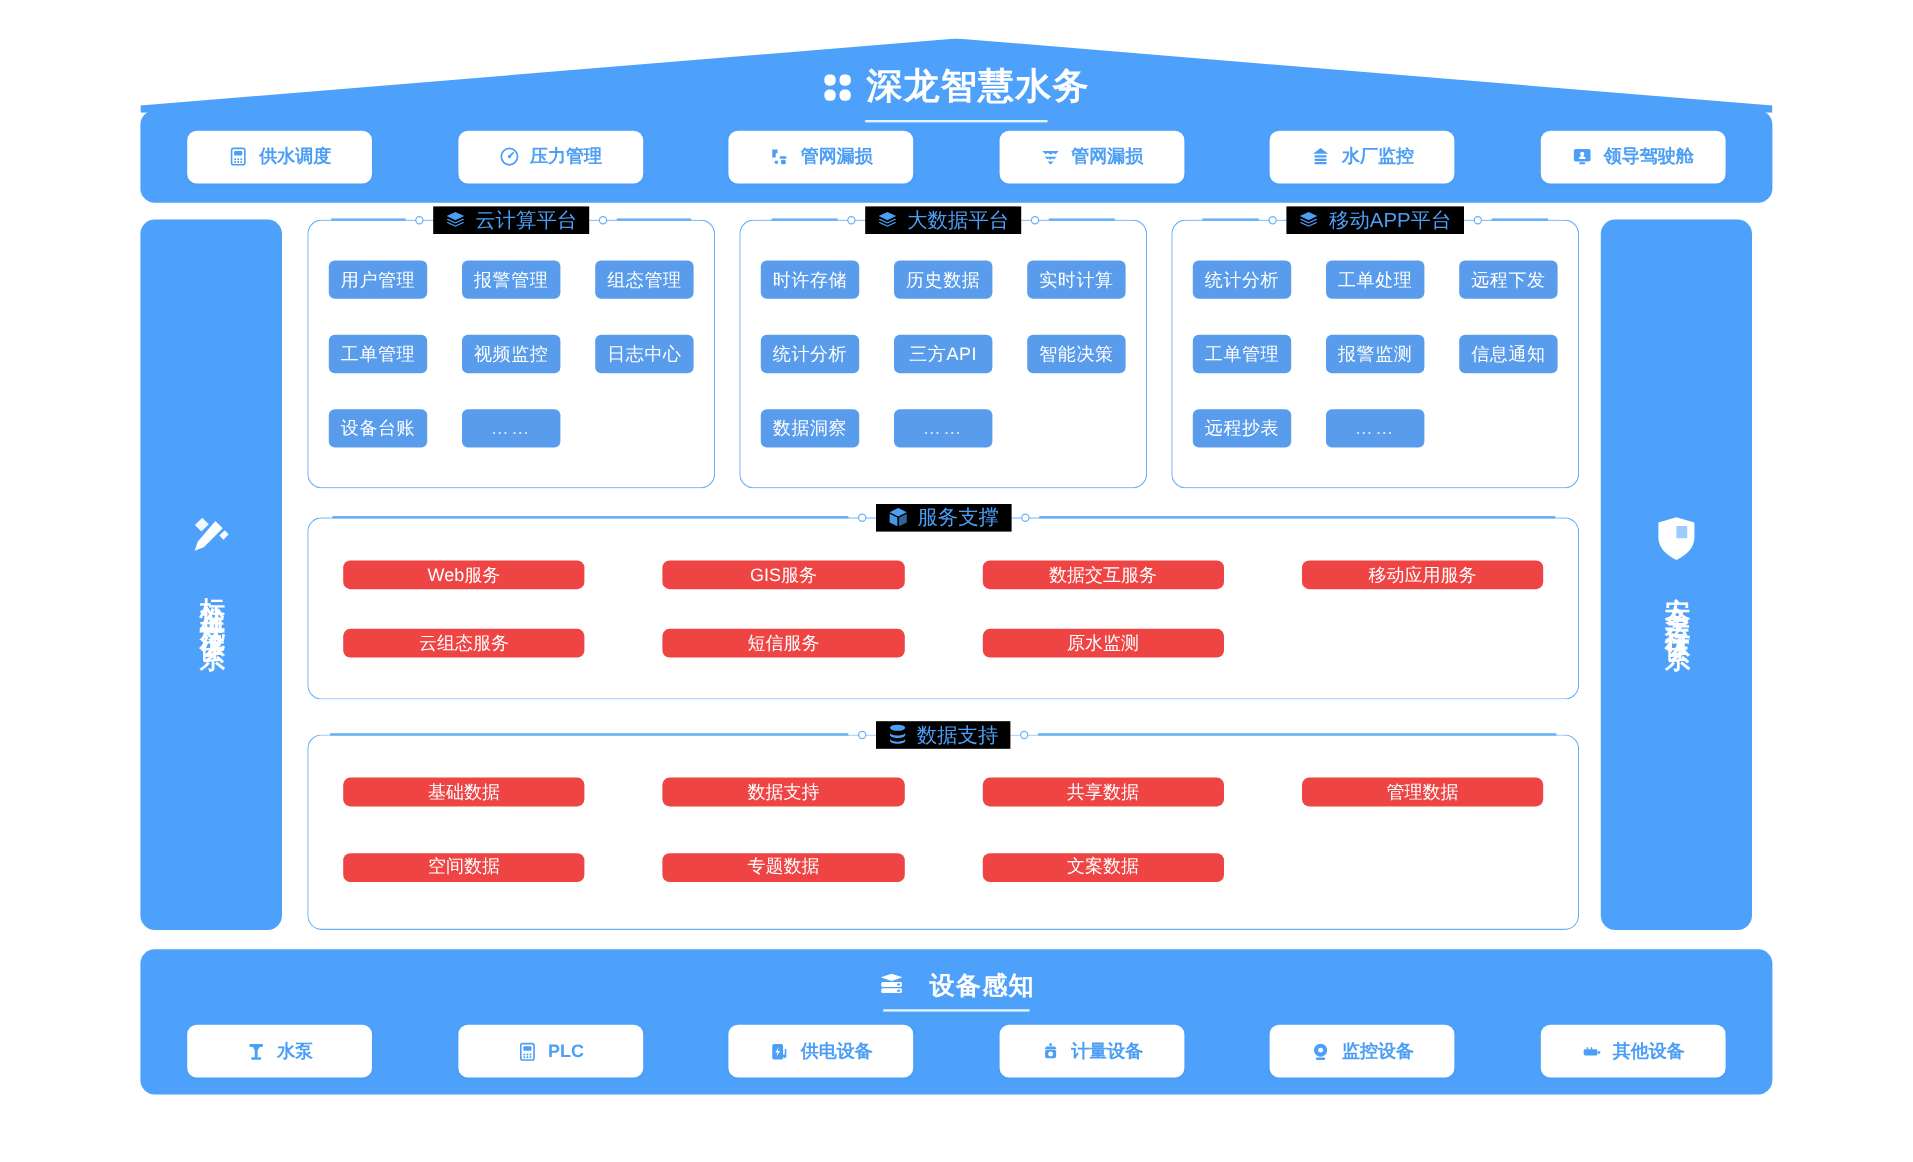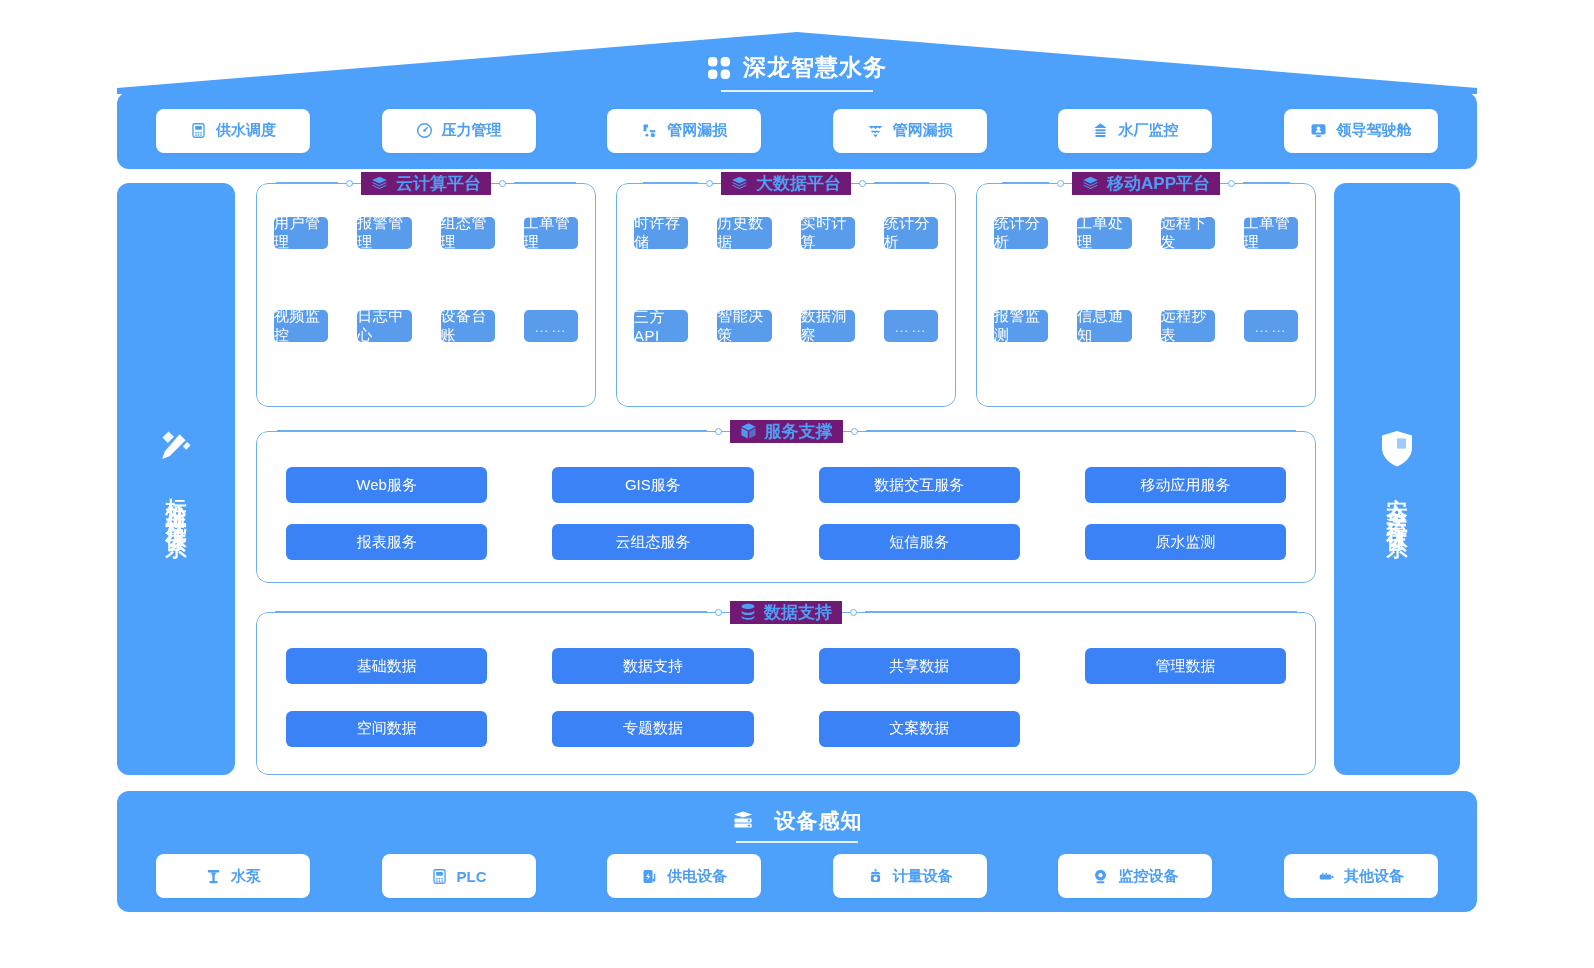--- a/index.html
+++ b/index.html
@@ -25,21 +25,21 @@
     background: #4da1fb;
     border-radius: 12px;
   }
   .brand {
     position: absolute; left: 0; top: -40px; width: 100%;
     display: flex; flex-direction: column; align-items: center;
     pointer-events: none;
   }
   .brand-row { display: flex; align-items: center; gap: 12px; }
   .brand-title {
-    color: #ffffff; font-size: 23px; font-weight: bold; letter-spacing: 1px;
+    color: #ffffff; font-size: 30px; font-weight: bold; letter-spacing: 1px;
   }
   .brand-underline {
     margin-top: 7px; width: 152px; height: 2px; background: rgba(255,255,255,.85);
   }
   .top-chips {
     position: absolute; left: 0; top: 0; width: 100%; height: 100%;
     display: flex; align-items: center; justify-content: space-between;
     padding: 0 39px;
   }
   .chip-white {
@@ -75,62 +75,62 @@
     border: 1.6px solid #6bb0f7; border-radius: 12px;
     -webkit-mask-image: linear-gradient(#000,#000);
   }
   .panel-head {
     position: absolute; top: -11px; left: 0; width: 100%;
     display: flex; align-items: center; justify-content: center;
     gap: 8px; height: 22px; pointer-events: none;
   }
   .panel-title {
     position: relative; display: flex; align-items: center; gap: 8px;
-    color: #4d9ff5; font-size: 17px; font-weight: bold;
-    background: #701a75; padding: 0 10px; z-index: 3;
+    color: #4d9ff5; font-size: 17px; font-weight: normal;
+    background: #000000; padding: 0 10px; z-index: 3;
   }
   .nub {
     position: relative; z-index: 3;
     width: 7px; height: 7px; border-radius: 50%;
     border: 1.6px solid #6bb0f7; background: #ffffff;
   }
   .nub-line {
     position: relative; z-index: 3; height: 1.6px; background: #6bb0f7; flex: 0 0 auto;
   }
 
   .panel-body { position: absolute; inset: 0; padding: 30px 22px 14px; }
 
   
   .platform-row {
     position: absolute; left: 0; top: 0; width: 100%; height: 224px;
     display: flex; justify-content: space-between;
   }
   .platform { position: relative; width: 340px; height: 224px; }
   .platform .panel-body {
-    display: grid; grid-template-columns: 1fr 1fr 1fr 1fr; gap: 12px 29px;
+    display: grid; grid-template-columns: 1fr 1fr 1fr; gap: 12px 29px;
     padding: 34px 18px 16px;
   }
   .chip-blue {
     background: #5a9cec; color: #ffffff; border-radius: 5px;
     height: 32px; display: flex; align-items: center; justify-content: center;
     font-size: 15px; letter-spacing: .5px;
   }
   .chip-blue.dots { color: #d8e9fc; letter-spacing: 2px; }
 
   
   .section { position: absolute; left: 0; width: 1060px; }
   .section.services { top: 248px; height: 152px; }
   .section.dataset  { top: 429px; height: 163px; }
   .section .panel-body {
     display: grid; grid-template-columns: repeat(4, 1fr); gap: 16px 65px;
     padding: 36px 30px 18px;
   }
   .chip-wide {
-    background: #3b82f6; color: #ffffff; border-radius: 6px;
-    height: 36px; display: flex; align-items: center; justify-content: center;
+    background: #ef4444; color: #ffffff; border-radius: 6px;
+    height: 24px; display: flex; align-items: center; justify-content: center;
     font-size: 15px;
   }
 
   
   .bottom-band {
     position: absolute; left: 117px; top: 791px;
     width: 1360px; height: 121px;
     background: #4da1fb; border-radius: 12px;
   }
   .bottom-head {
@@ -388,21 +388,20 @@
           <span>服务支撑</span>
         </span>
         <span class="nub"></span>
         <span class="nub-line" style="width:430px"></span>
       </div>
       <div class="panel-body">
         <div class="chip-wide">Web服务</div>
         <div class="chip-wide">GIS服务</div>
         <div class="chip-wide">数据交互服务</div>
         <div class="chip-wide">移动应用服务</div>
-        <div class="chip-wide">报表服务</div>
         <div class="chip-wide">云组态服务</div>
         <div class="chip-wide">短信服务</div>
         <div class="chip-wide">原水监测</div>
       </div>
     </div>
 
     <div class="section dataset panel">
       <div class="panel-frame"></div>
       <div class="panel-head">
         <span class="nub-line" style="width:432px"></span>

